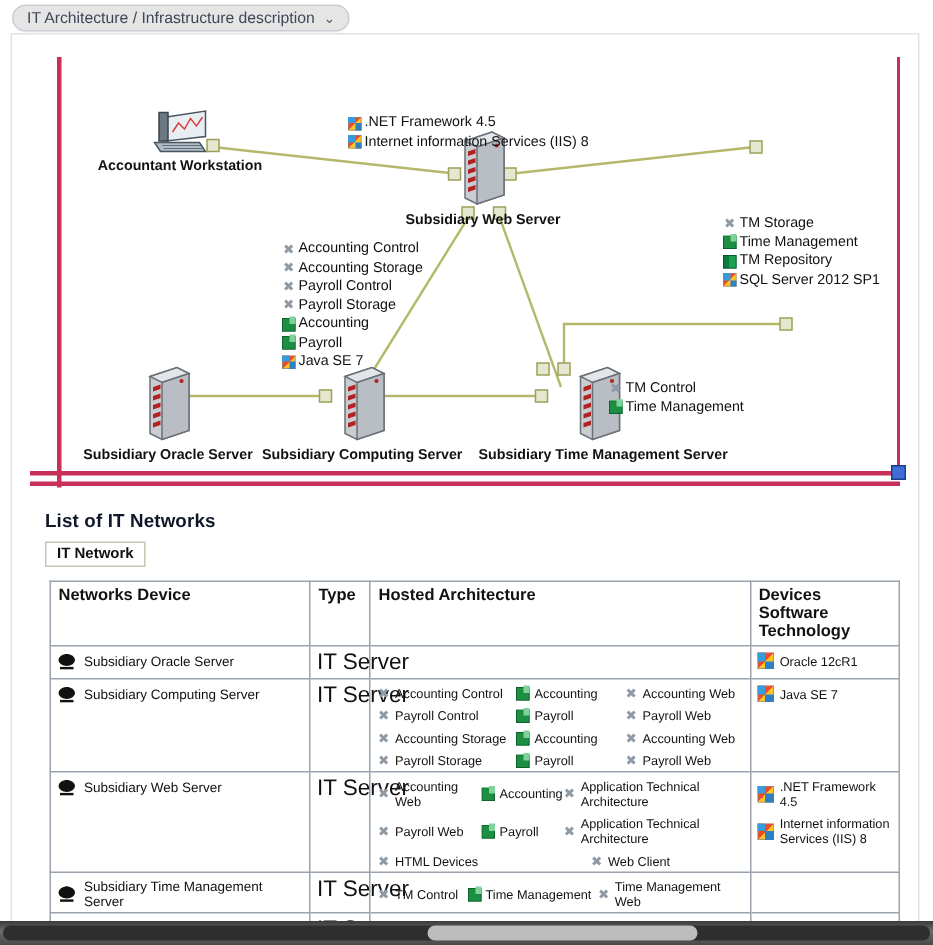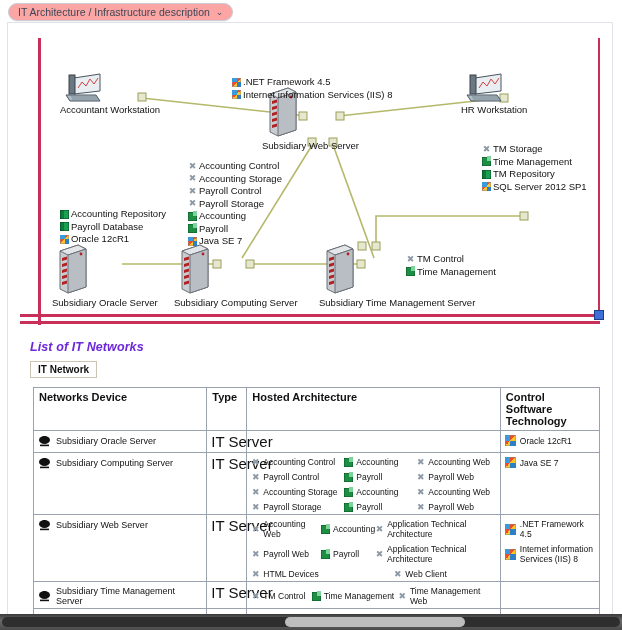--- a/index.html
+++ b/index.html
@@ -8,21 +8,21 @@
     background:#ffffff;
     font-family:"Liberation Sans", sans-serif;
     font-size:11px;color:#222;
   }
   .page{position:relative;width:622px;height:630px;background:#fff;box-sizing:border-box;}
 
   
   .topbar{position:absolute;left:0;top:0;width:622px;height:22px;background:#ffffff;}
   .pill{
     position:absolute;left:8px;top:3px;height:16px;
-    border:1px solid #c9ced6;border-radius:9px;background:#fca5a5;
+    border:1px solid #c9ced6;border-radius:9px;background:#e5e5e5;
     padding:0 9px;display:flex;align-items:center;gap:6px;
     font-size:10.5px;color:#3e4756;white-space:nowrap;
     box-shadow:0 1px 1px rgba(0,0,0,.04);
     justify-content:center;
   }
   .pill .chev{font-size:9px;color:#4a5366;line-height:1;}
 
   
   .frame{
     position:absolute;left:7px;top:22px;width:606px;height:600px;
@@ -39,44 +39,43 @@
   .dframe{position:absolute;left:24px;top:8px;right:6px;bottom:5px;}
   .dframe .bl{position:absolute;left:0;top:0;bottom:0;width:3px;background:#c8305a;}
   .dframe .br{position:absolute;right:0;top:0;bottom:10px;width:2px;background:#c8305a;}
   .dframe .bb1{position:absolute;left:-18px;right:0;bottom:8px;height:3px;background:#c8305a;}
   .dframe .bb2{position:absolute;left:-18px;right:0;bottom:1px;height:3px;background:#c8305a;}
   .dframe .handle{position:absolute;right:-4px;bottom:5px;width:8px;height:8px;
     background:#3f6fd6;border:1px solid #1b3f8f;}
 
   .svgwrap{position:absolute;left:0;top:0;width:594px;height:300px;}
 
-  .node{position:absolute;}
+  .node{position:absolute;text-align:center;font-weight:bold;}
   .node .lbl{font-size:9.5px;color:#111;white-space:nowrap;line-height:1.1;margin-top:1px;}
 
   .ann{position:absolute;font-size:9.5px;line-height:12.5px;color:#111;white-space:nowrap;}
   .ann div{display:flex;align-items:center;gap:2px;}
 
   
   .ic{display:inline-block;width:9px;height:9px;flex:0 0 9px;position:relative;}
   .ic-ms{background:
       linear-gradient(to bottom right,#f04b28 0 50%,#ffc425 50% 100%);
       box-shadow:inset 0 0 0 .5px #888;}
   .ic-ms::before{content:"";position:absolute;left:0;top:0;width:50%;height:50%;background:#3a9bdc;}
   .ic-ms::after{content:"";position:absolute;right:0;bottom:0;width:50%;height:50%;background:#2f7fc4;}
   .ic-db{background:linear-gradient(to right,#0b7a3b 0 45%,#1aa050 45% 100%);
       box-shadow:inset 0 0 0 .5px #05491f;}
   .ic-app{background:#1c8f42;box-shadow:inset 0 0 0 .5px #0a5526;position:relative;}
   .ic-app::after{content:"";position:absolute;right:0;top:-1px;width:4px;height:5px;background:#7fd39a;}
   .ic-tool{color:#8e9aa6;font-size:9px;line-height:9px;width:9px;text-align:center;}
 
   
   .sec-h{
-    margin:10px 0 0 22px;font-size:12.5px;font-weight:bold;color:#6d28d9;
+    margin:10px 0 0 22px;font-size:12.5px;font-weight:bold;color:#0f172a;
     letter-spacing:.1px;
-    font-style:italic;
   }
   .netbadge{
     display:inline-block;margin:7px 0 0 22px;padding:2px 7px;
     border:1px solid #c9c4b4;background:#fff;font-size:10px;font-weight:bold;color:#111;
   }
 
   
   .tbl-wrap{margin:9px 0 0 25px;width:567px;}
   table.dev{border-collapse:collapse;width:567px;table-layout:fixed;
     font-size:9px;color:#111;}
@@ -192,33 +191,20 @@
             <polygon points="10,21 15,19.4 15,22.4 10,24"></polygon>
             <polygon points="10,27 15,25.4 15,28.4 10,30"></polygon>
             <polygon points="10,33 15,31.4 15,34.4 10,36"></polygon>
             <polygon points="10,39 15,37.4 15,40.4 10,42"></polygon>
           </g>
           <circle cx="29" cy="11" r="1.4" fill="#b22222"></circle>
         </svg>
         <div class="lbl">Subsidiary Web Server</div>
       </div>
 
-      <div class="node" style="left:447px;top:42px;width:120px;">
-        <svg width="46" height="30" viewBox="0 0 46 30">
-          <polygon points="14,6 40,2 40,19 14,22" fill="#e9eef2" stroke="#4a5560" stroke-width="1"></polygon>
-          <polyline points="18,16 22,10 26,14 30,7 34,12 38,6" fill="none" stroke="#d6423f" stroke-width="1"></polyline>
-          <rect x="9" y="3" width="6" height="19" fill="#6b7781" stroke="#39434c" stroke-width="1"></rect>
-          <polygon points="6,23 36,23 40,29 10,29" fill="#aebcc6" stroke="#4a5560" stroke-width="1"></polygon>
-          <g stroke="#5c6871" stroke-width=".6">
-            <line x1="11" y1="25" x2="37" y2="25"></line>
-              <line x1="12" y1="27" x2="38" y2="27"></line>
-          </g>
-        </svg>
-        <div class="lbl">HR Workstation</div>
-      </div>
 
 
       <div class="node" style="left:38px;top:213px;width:120px;">
         <svg width="40" height="52" viewBox="0 0 40 52">
           <polygon points="8,8 26,2 34,6 34,44 16,50 8,46" fill="#c9ccd1" stroke="#6a7077" stroke-width="1"></polygon>
           <polygon points="8,8 26,2 34,6 16,12" fill="#e3e5e8" stroke="#6a7077" stroke-width="1"></polygon>
           <polygon points="16,12 34,6 34,44 16,50" fill="#b9bdc4" stroke="#6a7077" stroke-width="1"></polygon>
           <g fill="#b22222">
             <polygon points="10,15 15,13.4 15,16.4 10,18"></polygon>
             <polygon points="10,21 15,19.4 15,22.4 10,24"></polygon>
@@ -319,34 +305,20 @@
         <div>
             <span class="ic ic-app"></span>
             <span>Payroll</span>
           </div>
         <div>
             <span class="ic ic-ms"></span>
             <span>Java SE 7</span>
           </div>
       </div>
 
-      <div class="ann" style="left:46px;top:178px;">
-        <div>
-            <span class="ic ic-db"></span>
-            <span>Accounting Repository</span>
-          </div>
-        <div>
-            <span class="ic ic-db"></span>
-            <span>Payroll Database</span>
-          </div>
-        <div>
-            <span class="ic ic-ms"></span>
-            <span>Oracle 12cR1</span>
-          </div>
-      </div>
 
       <div class="ann" style="left:392px;top:223px;">
         <div>
             <span class="ic ic-tool">✖</span>
             <span>TM Control</span>
           </div>
         <div>
             <span class="ic ic-app"></span>
             <span>Time Management</span>
           </div>
@@ -365,21 +337,21 @@
             <col class="c1">
             <col class="c2">
             <col class="c3">
             <col class="c4">
           </colgroup>
         <thead>
           <tr>
             <th>Networks Device</th>
             <th>Type</th>
             <th>Hosted Architecture</th>
-            <th>Control Software Technology</th>
+            <th>Devices Software Technology</th>
           </tr>
         </thead>
         <tbody>
 
           <tr>
             <td>
               <div class="devcell">
                 <svg class="srv-ic" viewBox="0 0 13 12">
                   <ellipse cx="6.5" cy="5" rx="5.5" ry="4" fill="#111"></ellipse>
                   <rect x="5.3" y="1" width="2.4" height="3" fill="#111"></rect>

